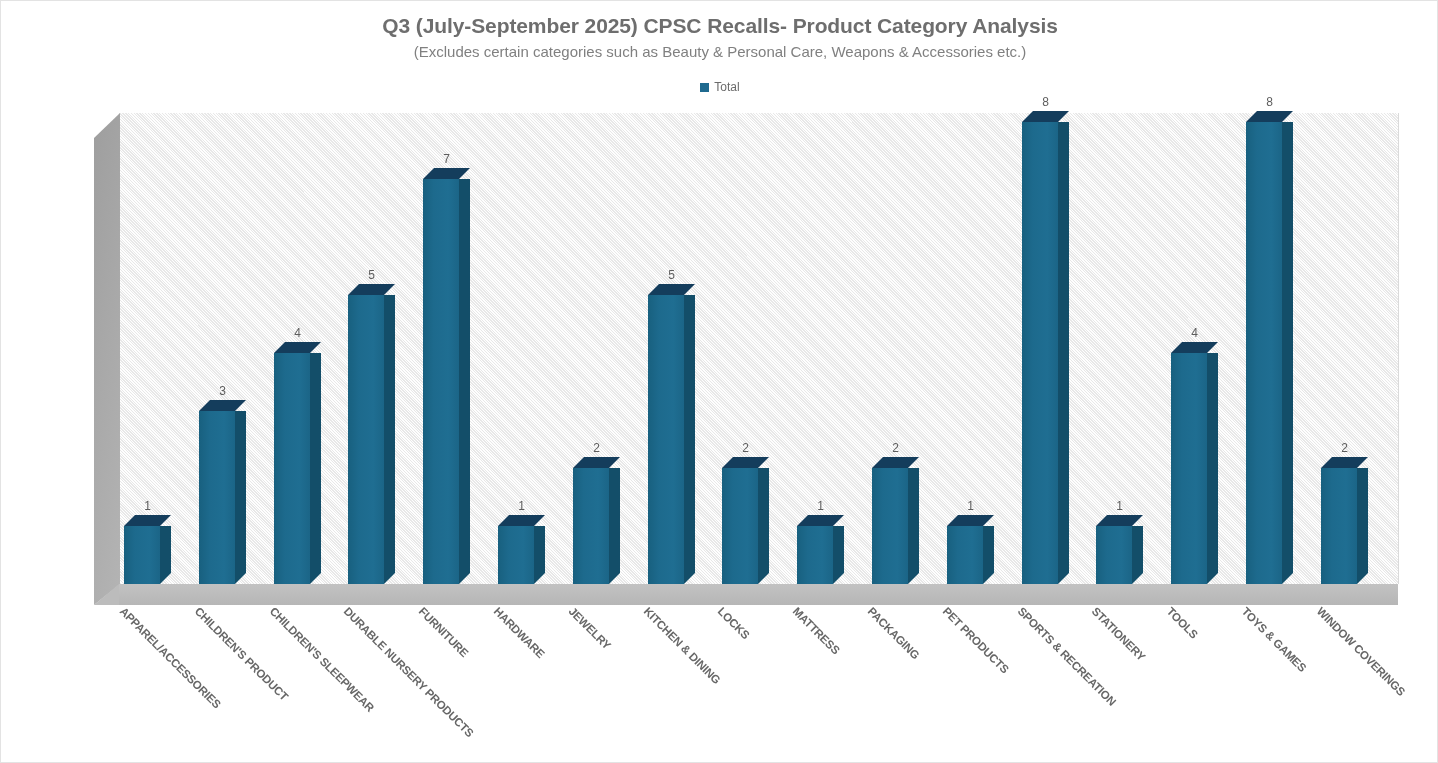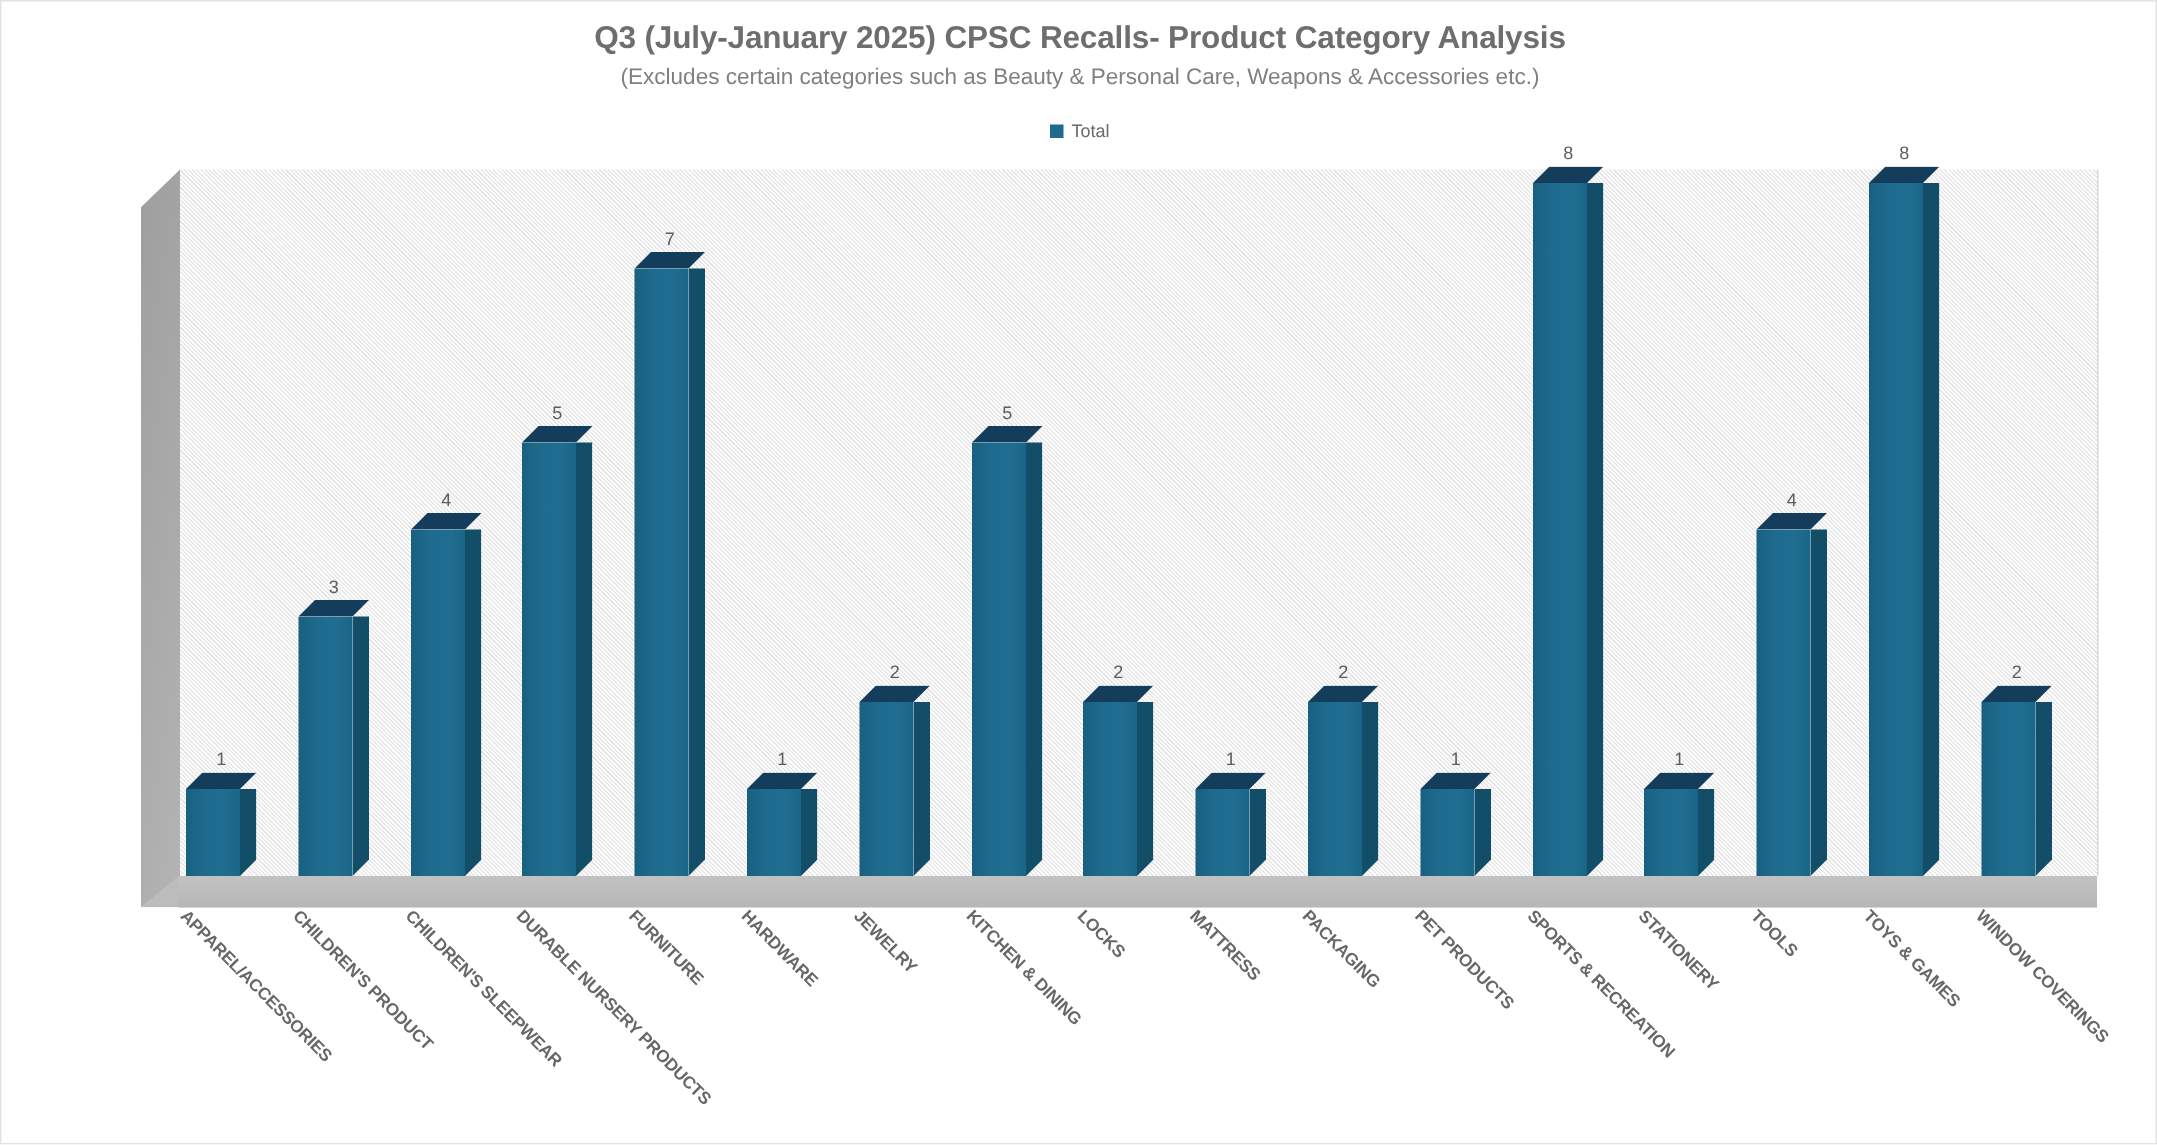--- a/index.html
+++ b/index.html
@@ -179,21 +179,21 @@
     transform-origin: left top;
     transform: rotate(45deg);
     letter-spacing: -0.2px;
   }
 </style>
 </head>
 <body>
 
 <div id="canvas">
 
-  <div id="chart-title">Q3 (July-January 2025) CPSC Recalls- Product Category Analysis</div>
+  <div id="chart-title">Q3 (July-September 2025) CPSC Recalls- Product Category Analysis</div>
   <div id="legend">
     <div class="legend-entry">
       <span class="legend-swatch"></span>
       <span class="legend-label">Total</span>
     </div>
   </div>
 
   <div id="chart-subtitle">(Excludes certain categories such as Beauty &amp; Personal Care, Weapons &amp; Accessories etc.)</div>
 
   <div id="plot">

